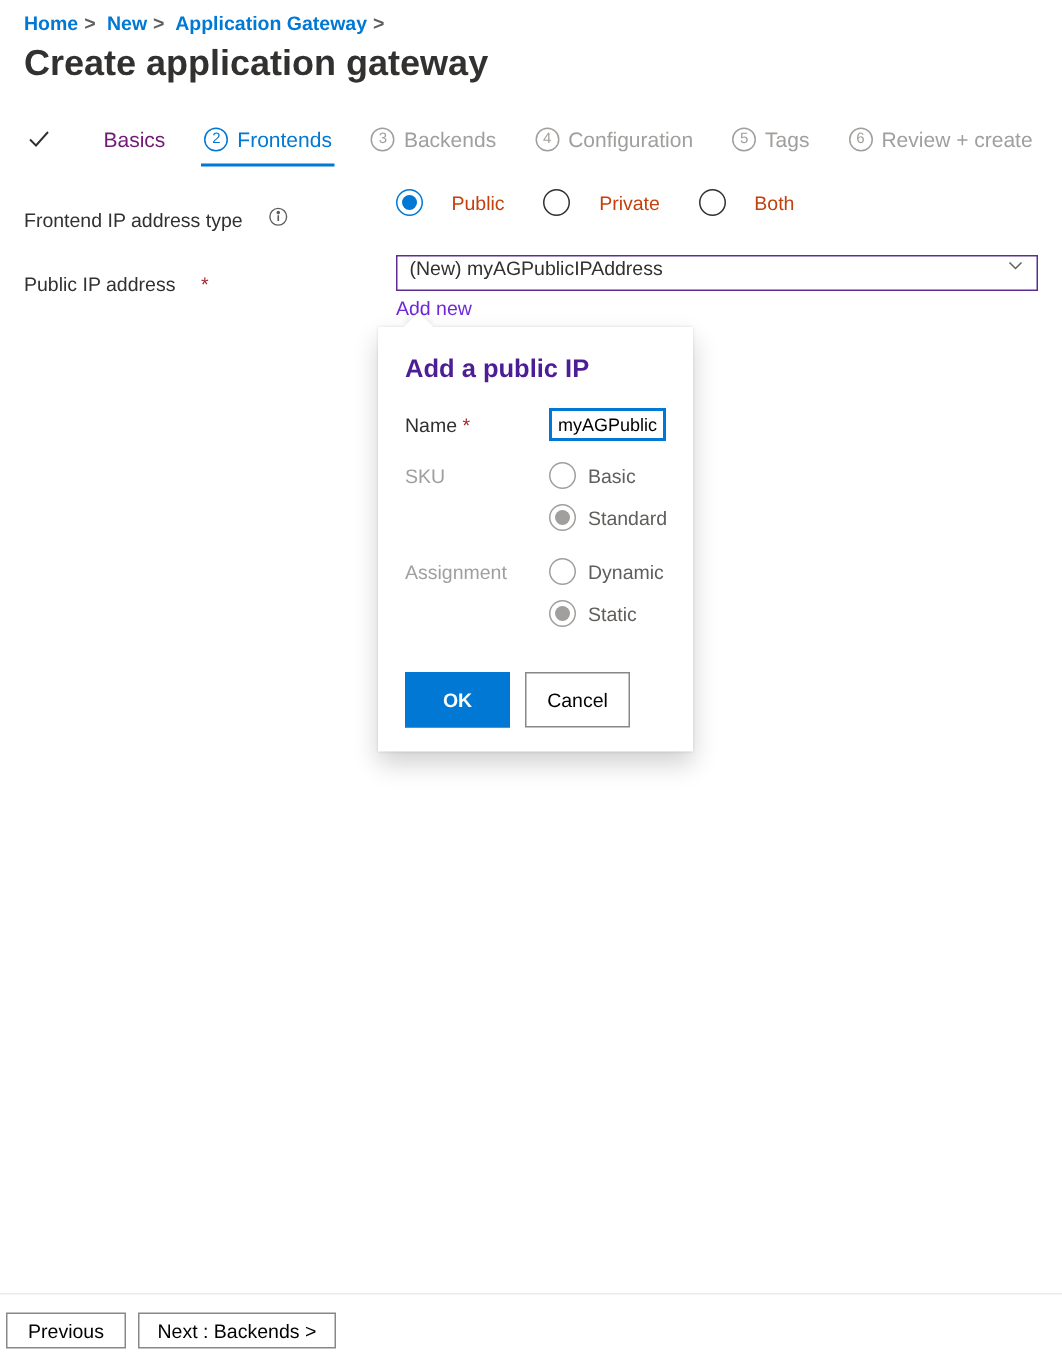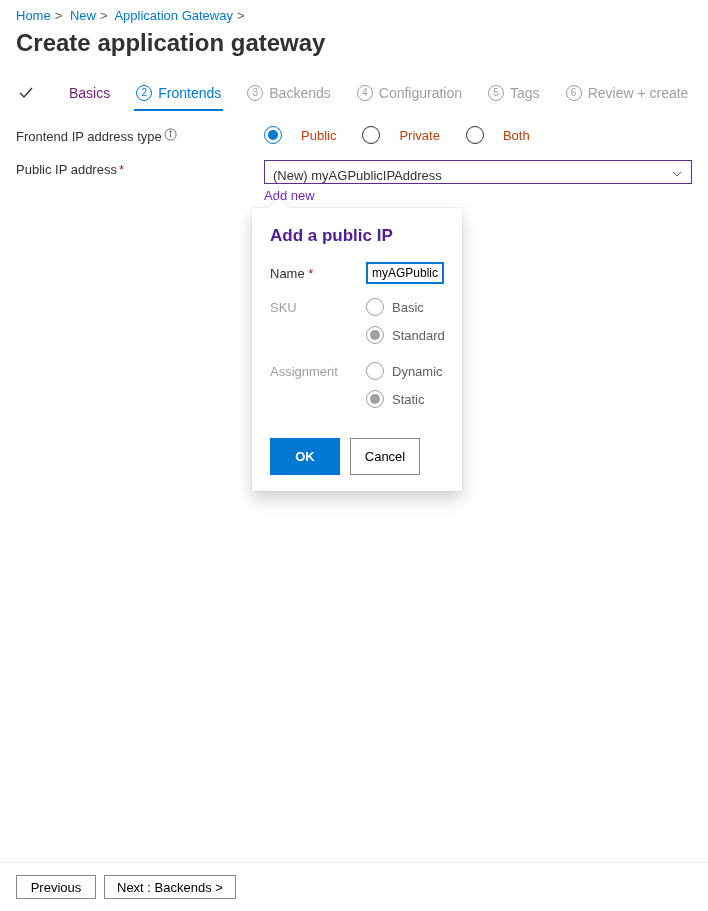--- a/index.html
+++ b/index.html
@@ -8,21 +8,21 @@
       font-size: 13px;
       color: #323130;
       background: #fff;
       width: 708px;
       height: 911px;
       position: relative;
     }
     .page { padding: 8px 16px 0 16px; }
 
     
-    .breadcrumb { font-size: 13px; color: #605e5c; padding: 0 0 4px 0; }
+    .breadcrumb { font-size: 13px; color: #605e5c; padding: 0 0 4px 0; font-weight: bold; }
     .breadcrumb a { color: #0078d4; text-decoration: none; cursor: pointer; }
     .breadcrumb .sep { color: #605e5c; margin: 0 4px; }
 
     
     .page-title { font-size: 24px; font-weight: 600; color: #323130; margin: 2px 0 28px 0; }
 
     
     .tabs { display: flex; gap: 22px; border-bottom: 1px solid transparent; margin-bottom: 14px; }
     .tab { display: flex; align-items: center; gap: 6px; padding: 0 2px 8px 2px; cursor: pointer; color: #605e5c; font-size: 14px; border-bottom: 2px solid transparent; }
     .tab.done { color: #701a75; gap: 35px; }
@@ -36,40 +36,40 @@
       font-size: 10px; line-height: 1;
     }
     .tab.muted { color: #a19f9d; }
     .check-icon { display: inline-flex; }
 
     
     .desc { color: #605e5c; font-size: 13px; line-height: 1.45; margin-bottom: 18px; max-width: 680px; }
 
     
     .form-row { display: flex; align-items: flex-start; margin-bottom: 16px; }
-    .form-row .lbl { width: 248px; flex-shrink: 0; color: #323130; font-size: 13px; display: flex; align-items: center; gap: 2px; padding-top: 2px; }
+    .form-row .lbl { width: 248px; flex-shrink: 0; color: #323130; font-size: 13px; display: flex; align-items: center; gap: 17px; padding-top: 2px; margin-top: 10px; }
     .form-row .ctrl { flex: 1; min-width: 0; }
     .req { color: #a4262c; }
     .info-icon svg { stroke: #605e5c; }
 
     
     .radio-group { display: flex; gap: 26px; align-items: center; }
     .radio { display: inline-flex; align-items: center; gap: 19px; cursor: pointer; color: #c2410c; font-size: 13px; }
     .radio .outer {
       width: 18px; height: 18px; border-radius: 50%;
       border: 1px solid #323130; display: inline-flex; align-items: center; justify-content: center;
     }
     .radio.selected .outer { border-color: #0078d4; }
     .radio .inner { width: 10px; height: 10px; border-radius: 50%; background: transparent; }
     .radio.selected .inner { background: #0078d4; }
 
     
     .dropdown {
       width: 100%; height: 24px; border: 1px solid #605e5c; border-color: #5c2e91;
-      display: flex; align-items: flex-end; justify-content: space-between;
+      display: flex; align-items: flex-start; justify-content: space-between;
       padding: 0 8px; cursor: pointer; background: #fff; font-size: 13px;
     }
     .dropdown .chev svg { stroke: #605e5c; }
 
     .add-new-link { color: #6d28d9; font-size: 13px; cursor: pointer; display: inline-block; margin-top: 4px; }
 
     
     .popover-wrap { position: relative; }
     .popover {
       position: absolute; left: -12px; top: 24px;
@@ -103,21 +103,21 @@
     .vradio.disabled { color: #a19f9d; cursor: default; }
     .vradio .txt { color: #605e5c; }
 
     .popover-actions { display: flex; gap: 10px; margin-top: 30px; }
     .btn { height: 37px; min-width: 70px; font-size: 13px; font-family: inherit; cursor: pointer; border: 1px solid #8a8886; background: #fff; }
     .btn.primary { background: #0078d4; color: #fff; border-color: #0078d4; font-weight: 600; }
 
     
     .footer {
       position: absolute; bottom: 0; left: 0; right: 0;
-      border-top: 1px solid #edebe9; padding: 12px 16px; display: flex; gap: 8px;
+      border-top: 1px solid #edebe9; padding: 12px 4px; display: flex; gap: 8px;
     }
     .footer .btn { height: 24px; padding: 0 12px; min-width: 80px; }
   </style>
 </head>
 <body>
 
 <div class="page">
   <div class="breadcrumb">
     <a>Home</a><span class="sep">&gt;</span>
     <a>New</a><span class="sep">&gt;</span>

